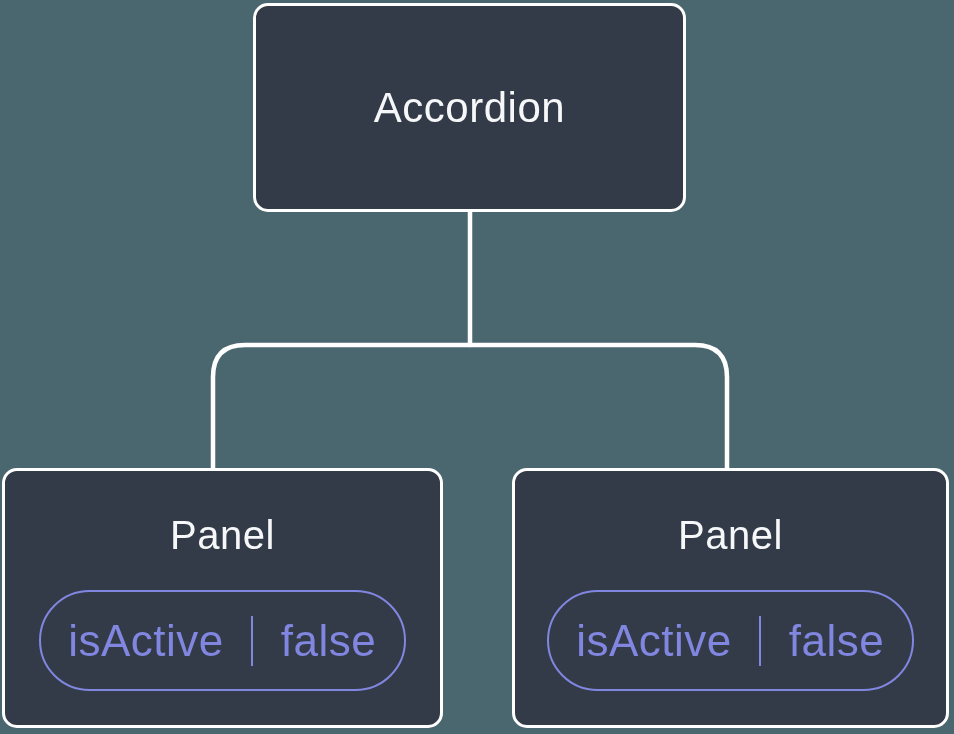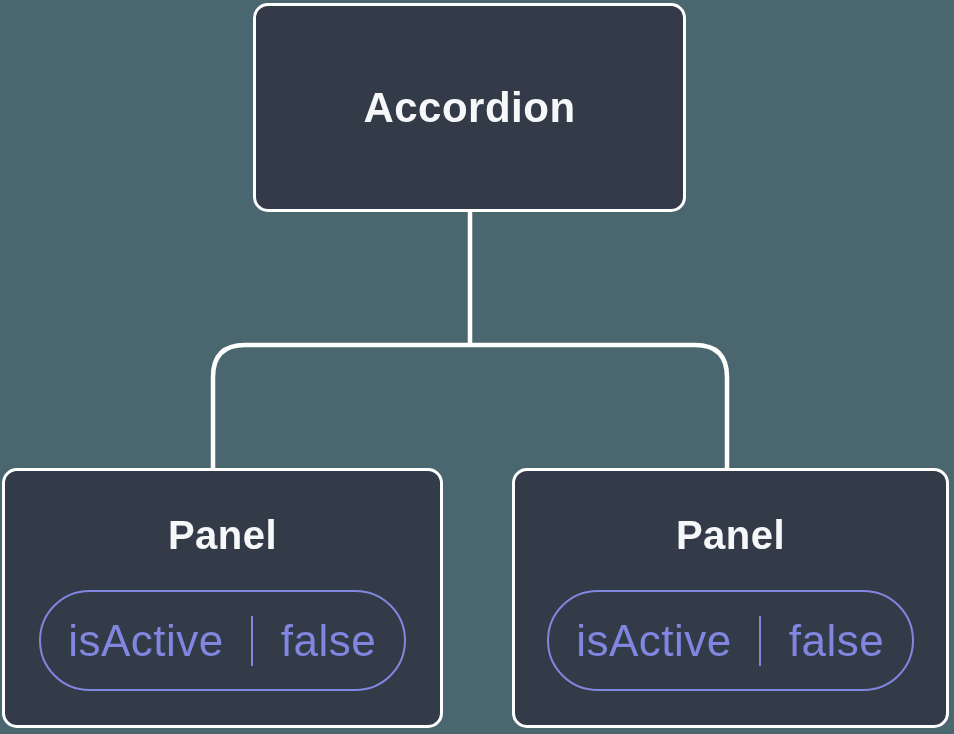--- a/index.html
+++ b/index.html
@@ -44,21 +44,21 @@
     display: flex;
     align-items: center;
     justify-content: center;
   }
   .node-root .node-title {
     font-size: 42px;
   }
   .node-title {
     color: var(--title-text);
     font-size: 40px;
-    font-weight: 700;
+    font-weight: 400;
     letter-spacing: 0.5px;
     line-height: 1;
   }
   .node-panel {
     top: 468px;
     height: 260px;
     display: flex;
     flex-direction: column;
     align-items: center;
     padding-top: 44px;

